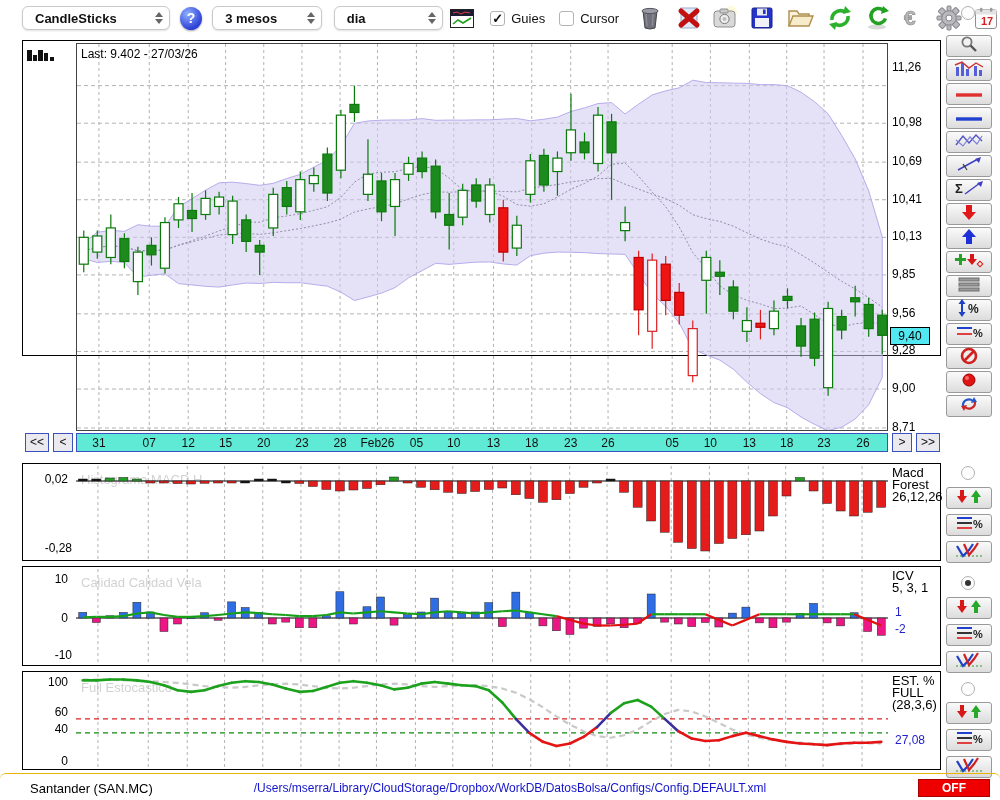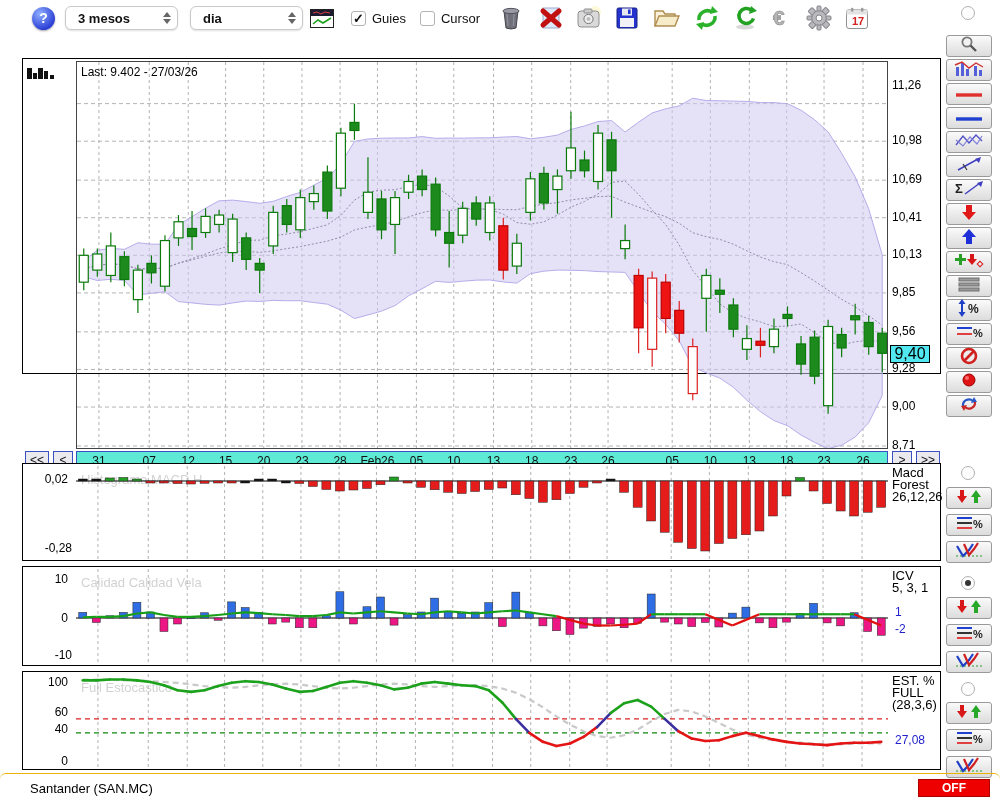--- a/index.html
+++ b/index.html
@@ -20,34 +20,34 @@
              background:radial-gradient(circle at 35% 30%, #8fb0ff, #2e41d6 70%);
              color:#fff; font-weight:bold; font-size:14px; display:flex; align-items:center; justify-content:center;
              box-shadow:0 1px 2px rgba(0,0,0,.35); }
   .cb { display:flex; align-items:center; margin-left:14px; font-size:13px; color:#111; }
   .cb .box { width:15px; height:15px; border:1px solid #b3b3b3; border-radius:3px; background:#fff;
              margin-right:6px; display:flex; align-items:center; justify-content:center;
              font-size:13px; font-weight:bold; color:#111; line-height:1; }
   .tico { width:30px; height:28px; display:flex; align-items:center; justify-content:center; margin-left:4px; }
   
   .panel { position:absolute; left:22px; width:919px; border:1px solid #000; background:#fff; }
-  #main-panel  { top:40px;  height:316px;margin-top:18px; }
+  #main-panel  { top:40px;  height:316px; }
   #macd-panel  { top:463px; height:98px; }
   #icv-panel   { top:566px; height:100px; }
   #stoch-panel { top:671px; height:99px; }
   .axis-label { position:absolute; font-size:12px; color:#000; }
   .axis-left-col { position:absolute; left:0; top:0; width:50px; height:100%; }
   .plotwrap { position:absolute; left:53px; top:2px; }
   .plotwrap svg { display:block; }
   .watermark { position:absolute; font-size:13px; color:#d2d2d2; white-space:nowrap; z-index:0; }
   .rlabel { position:absolute; font-size:13px; color:#000; line-height:12px; white-space:nowrap; }
   .blueval { position:absolute; font-size:12px; color:#2222cc; }
   #last-label { position:absolute; left:58px; top:6px; font-size:12px; color:#000; z-index:2; }
   #price-badge { position:absolute; left:867px; width:40px; height:18px; background:#52e8f2;
-                 border:1px solid #000; font-size:16px; color:#000; text-align:center; line-height:16px; z-index:3; }
+                 border:1px solid #000; font-size:12px; color:#000; text-align:center; line-height:16px; z-index:3; }
   
   #nav { position:absolute; left:2px; top:392px; width:914px; height:20px; font-size:12px; }
   .navbtn { position:absolute; top:0; height:19px; background:#e9e9ee; border:1px solid #3a50c0;
             text-align:center; line-height:17px; color:#111; }
   #nav-labels { position:absolute; left:51px; top:0; width:812px; height:19px;
                 background:#5eead4; border:1px solid #3a50c0; }
   .navlab { position:absolute; top:1px; width:36px; text-align:center; line-height:16px; color:#111; }
   
   #sidebar { position:absolute; left:945px; top:0; width:55px; height:800px; }
   .sbtn { position:absolute; left:1px; width:46px; height:22px; border:1px solid #9a9a9a; border-radius:3px;
@@ -62,20 +62,27 @@
   #status-path { position:absolute; left:180px; width:660px; top:7px; font-size:12px; color:#1414cc; text-align:center; }
   #off-badge { position:absolute; right:10px; top:5px; width:72px; height:18px; background:#ee0000;
                border:1px solid #aa0000; color:#fff; font-size:12px; font-weight:bold;
                text-align:center; line-height:16px; }
 </style>
 </head>
 <body>
 <div id="app">
 
 <div id="toolbar">
+  <div class="mac-select" style="width:153px">
+    <span>CandleSticks</span>
+    <span class="chev">
+          <i class="up"></i>
+          <i class="dn"></i>
+        </span>
+  </div>
   <div class="helpbtn">?</div>
   <div class="mac-select" style="width:113px">
     <span>3 mesos</span>
     <span class="chev">
           <i class="up"></i>
           <i class="dn"></i>
         </span>
   </div>
   <div class="mac-select" style="width:113px;margin-left:12px">
     <span>dia</span>
@@ -923,16 +930,17 @@
   <div class="rlabel" style="left:869px; top:3px">
     <div>EST. %</div>
     <div>FULL</div>
     <div>(28,3,6)</div>
   </div>
   <div class="blueval" style="left:872px; top:61px">27,08</div>
 </div>
 
 <div id="statusbar">
   <div id="status-symbol">Santander (SAN.MC)</div>
+  <div id="status-path">/Users/mserra/Library/CloudStorage/Dropbox/WorkDB/DatosBolsa/Configs/Config.DEFAULT.xml</div>
   <div id="off-badge">OFF</div>
 </div>
 
 </div>
 
 </body></html>

